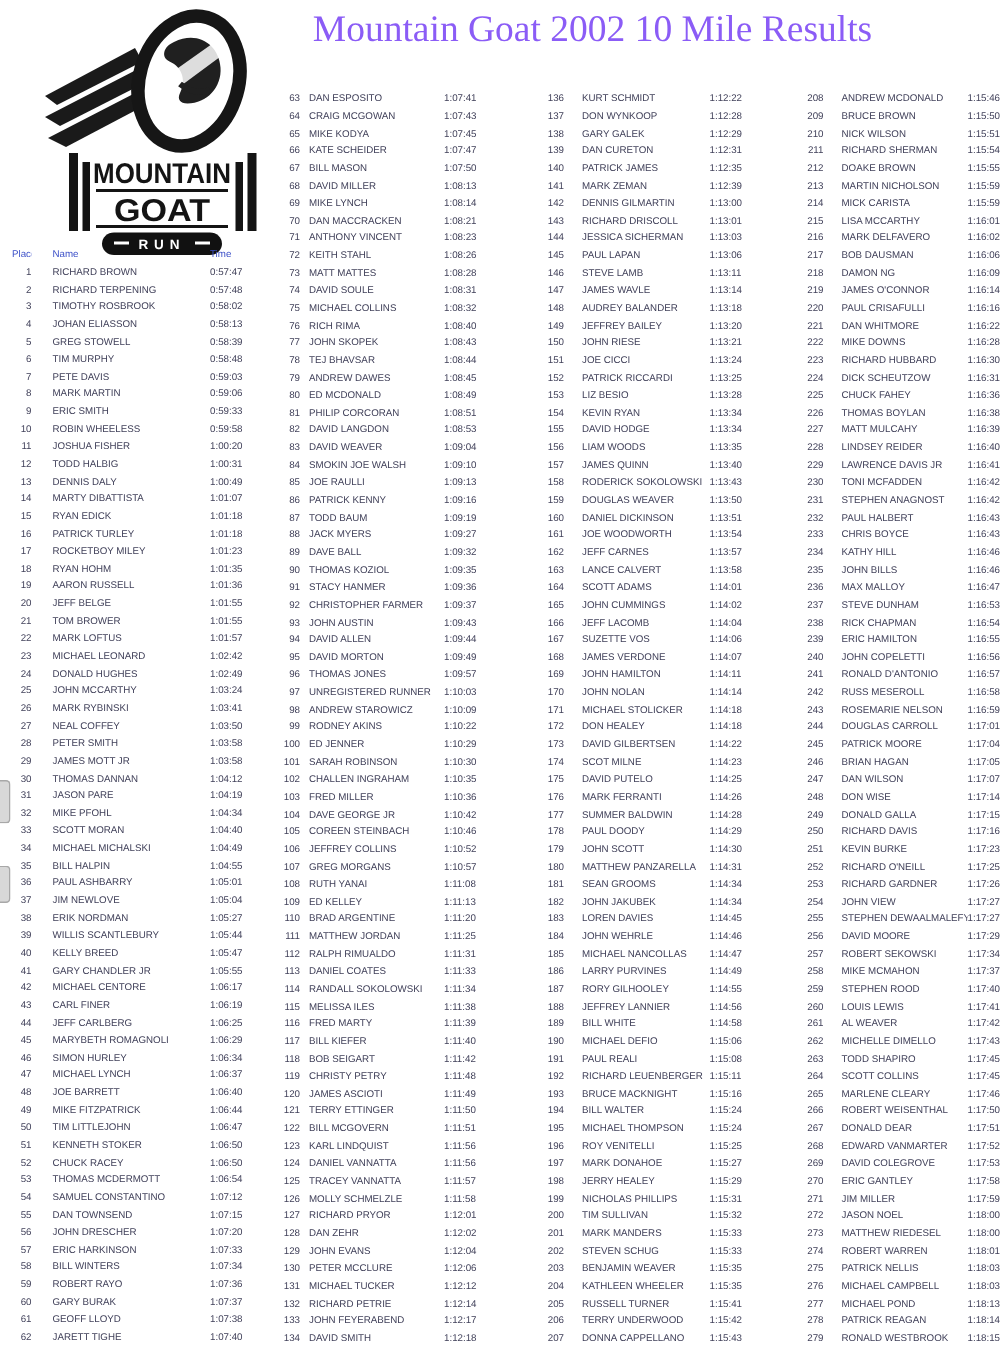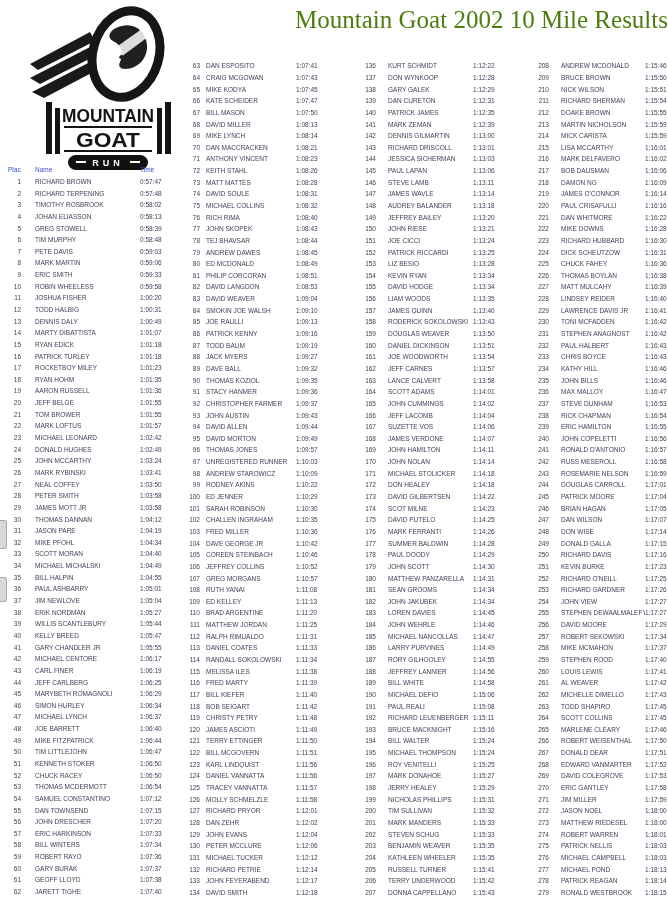--- a/index.html
+++ b/index.html
@@ -3,22 +3,22 @@
 <meta charset="utf-8">
 <style>
   html,body { margin:0; padding:0; background:#ffffff; }
   #page {
     position:relative; width:668px; height:900px; background:#ffffff;
     font-family:"Liberation Sans", sans-serif; overflow:hidden;
   }
   
   #title {
     position:absolute; top:6px; left:122px; width:546px;
-    text-align:right; font-family:"Liberation Serif", serif;
-    font-size:25px; color:#4d7c0f; white-space:nowrap;
+    text-align:center; font-family:"Liberation Serif", serif;
+    font-size:25px; color:#8b5cf6; white-space:nowrap;
   }
   
   #logo { position:absolute; left:28px; top:4px; width:160px; height:178px; }
   
   .results-col { position:absolute; font-size:6.5px; color:#41415a; }
   .results-col .row { display:grid; height:11.65px; align-items:center; }
   .results-col .row span { white-space:nowrap; overflow:hidden; }
   .results-col .place { text-align:right; }
   .c1 { left:6px;   top:164px; width:178px; }
   .c2 { left:184px; top:60px;  width:150px; }

